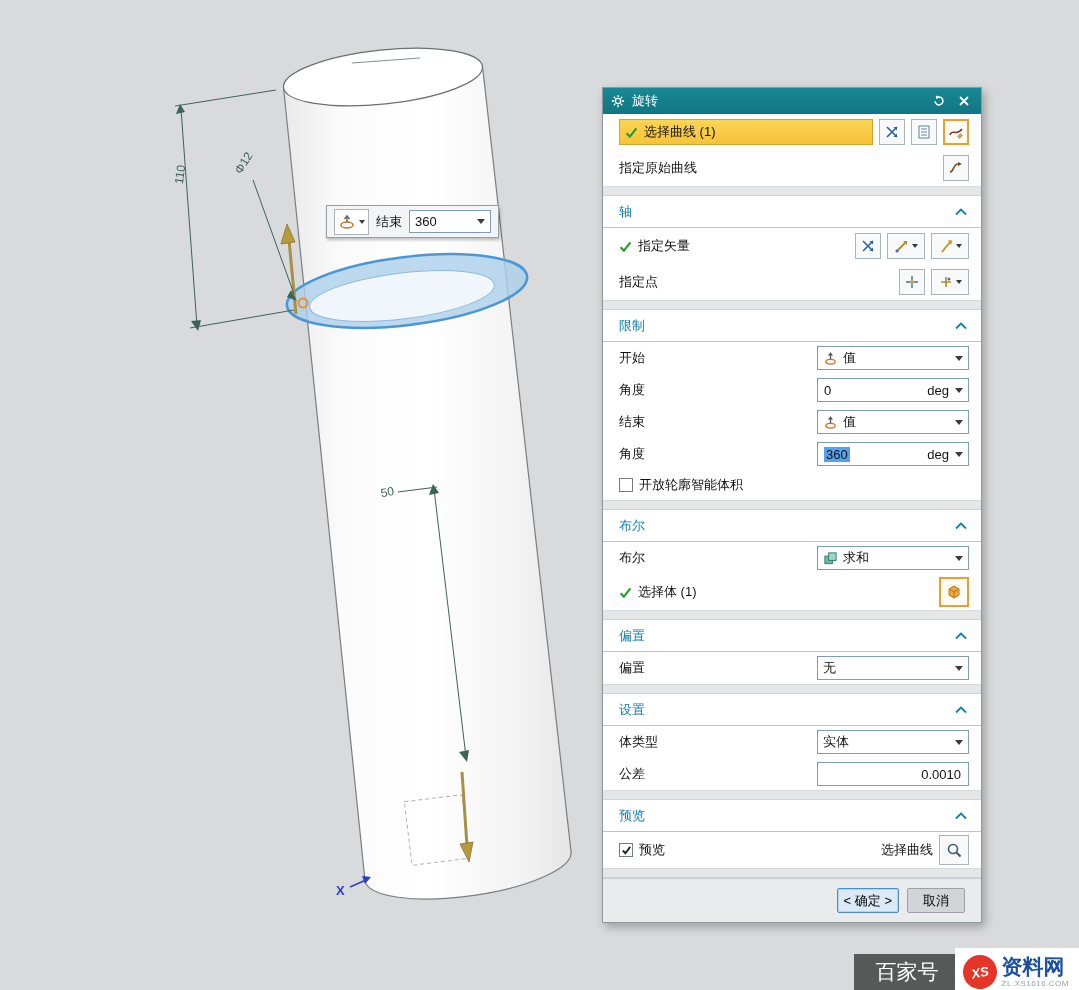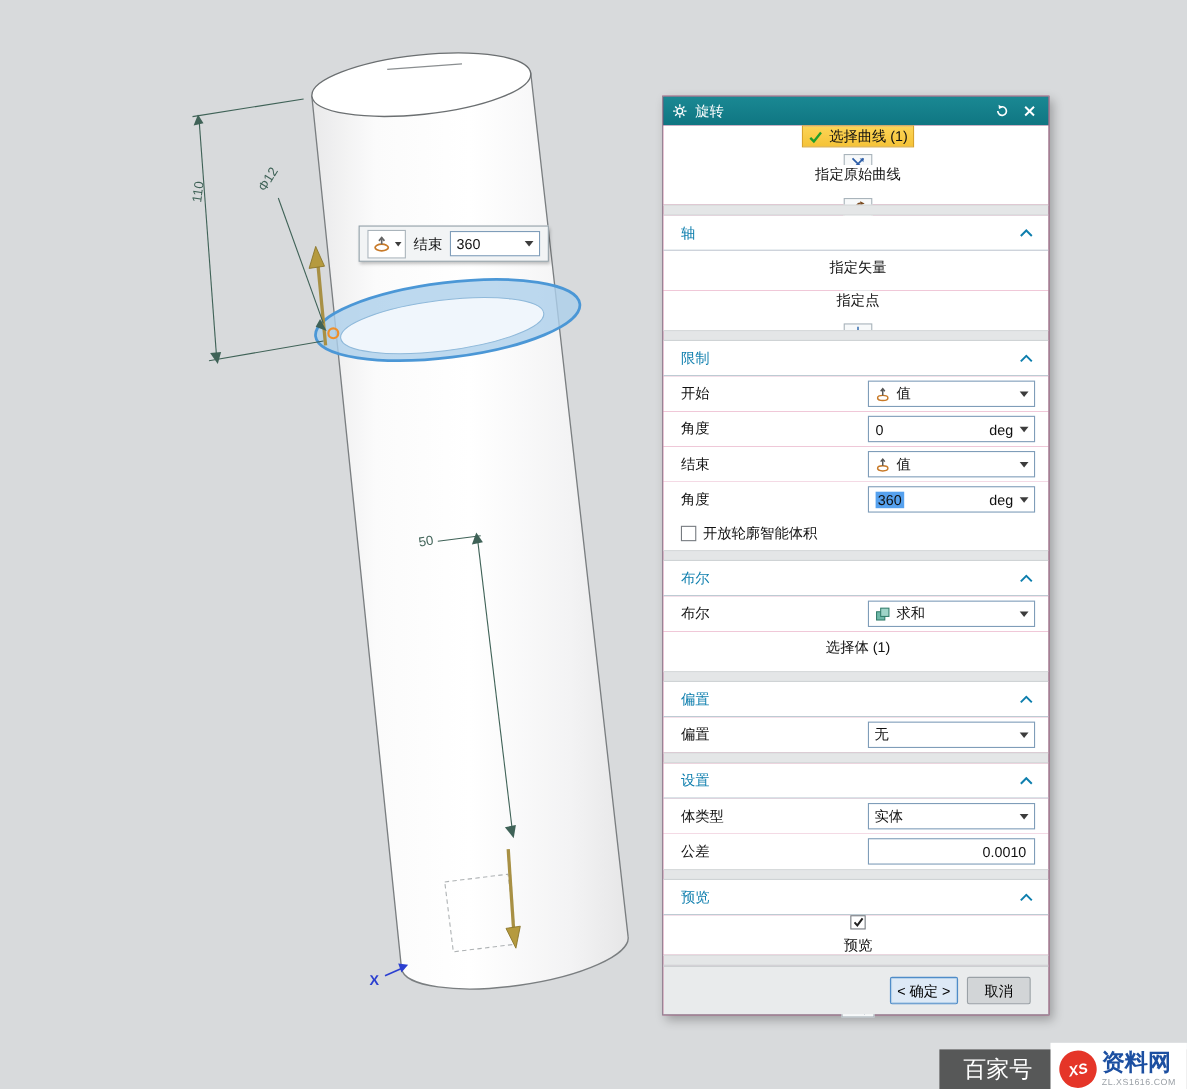--- a/index.html
+++ b/index.html
@@ -24,39 +24,39 @@
   .mt-dd{display:flex;align-items:center;height:23px;width:82px;
     border:1px solid #7f9db9;background:#fff;padding:0 5px;box-sizing:border-box;}
   .mt-dd .txt{flex:1;}
 
   .caret{width:0;height:0;border-left:4px solid transparent;border-right:4px solid transparent;
     border-top:5px solid #3c3c3c;}
   .caret.sm{border-left-width:3px;border-right-width:3px;border-top-width:4px;}
 
   
   .dialog{
-    position:absolute;left:602px;top:87px;width:352px;box-sizing:border-box;
-    background:#be185d;border:1px solid #8d979e;
+    position:absolute;left:602px;top:87px;width:380px;box-sizing:border-box;
+    background:#6d28d9;border:1px solid #8d979e;
     box-shadow:3px 4px 9px rgba(0,0,0,.28);
     display:flex;flex-direction:column;
   }
   .titlebar{height:26px;flex:0 0 26px;background:linear-gradient(#1a8893,#0f7682);
     display:flex;align-items:center;gap:7px;padding:0 8px;color:#fff;}
   .titlebar .title{flex:1;font-size:13px;}
   .tb-btn{display:flex;align-items:center;justify-content:center;width:18px;height:18px;cursor:default;}
 
   .sec-h{height:32px;flex:0 0 32px;box-sizing:border-box;
     display:flex;align-items:center;justify-content:space-between;
     padding:0 14px 0 16px;border-bottom:1px solid #b6c6cf;background:#fff;}
   .sec-title{color:#0f7fae;font-size:13px;}
   .chev{display:flex;align-items:center;}
 
   .row{height:32px;flex:0 0 32px;display:flex;align-items:center;gap:6px;
     padding:0 12px 0 16px;box-sizing:border-box;background:#fff;}
-  .row.tall{height:36px;flex-basis:36px;flex-direction:column;}
+  .row.tall{height:36px;flex-basis:36px;}
   .row.cb{height:30px;flex-basis:30px;}
   .lbl{font-size:13px;white-space:nowrap;}
   .spacer{flex:1;}
 
   .gap{height:8px;flex:0 0 8px;background:#e4e6e7;border-top:1px solid #d7dadb;border-bottom:1px solid #cfd3d5;}
 
   .dd,.combo,.input-field{width:152px;height:24px;box-sizing:border-box;
     border:1px solid #7f9db9;background:#fff;display:flex;align-items:center;font-size:13px;}
   .dd{padding:0 5px;gap:5px;}
   .dd .txt{flex:1;}

